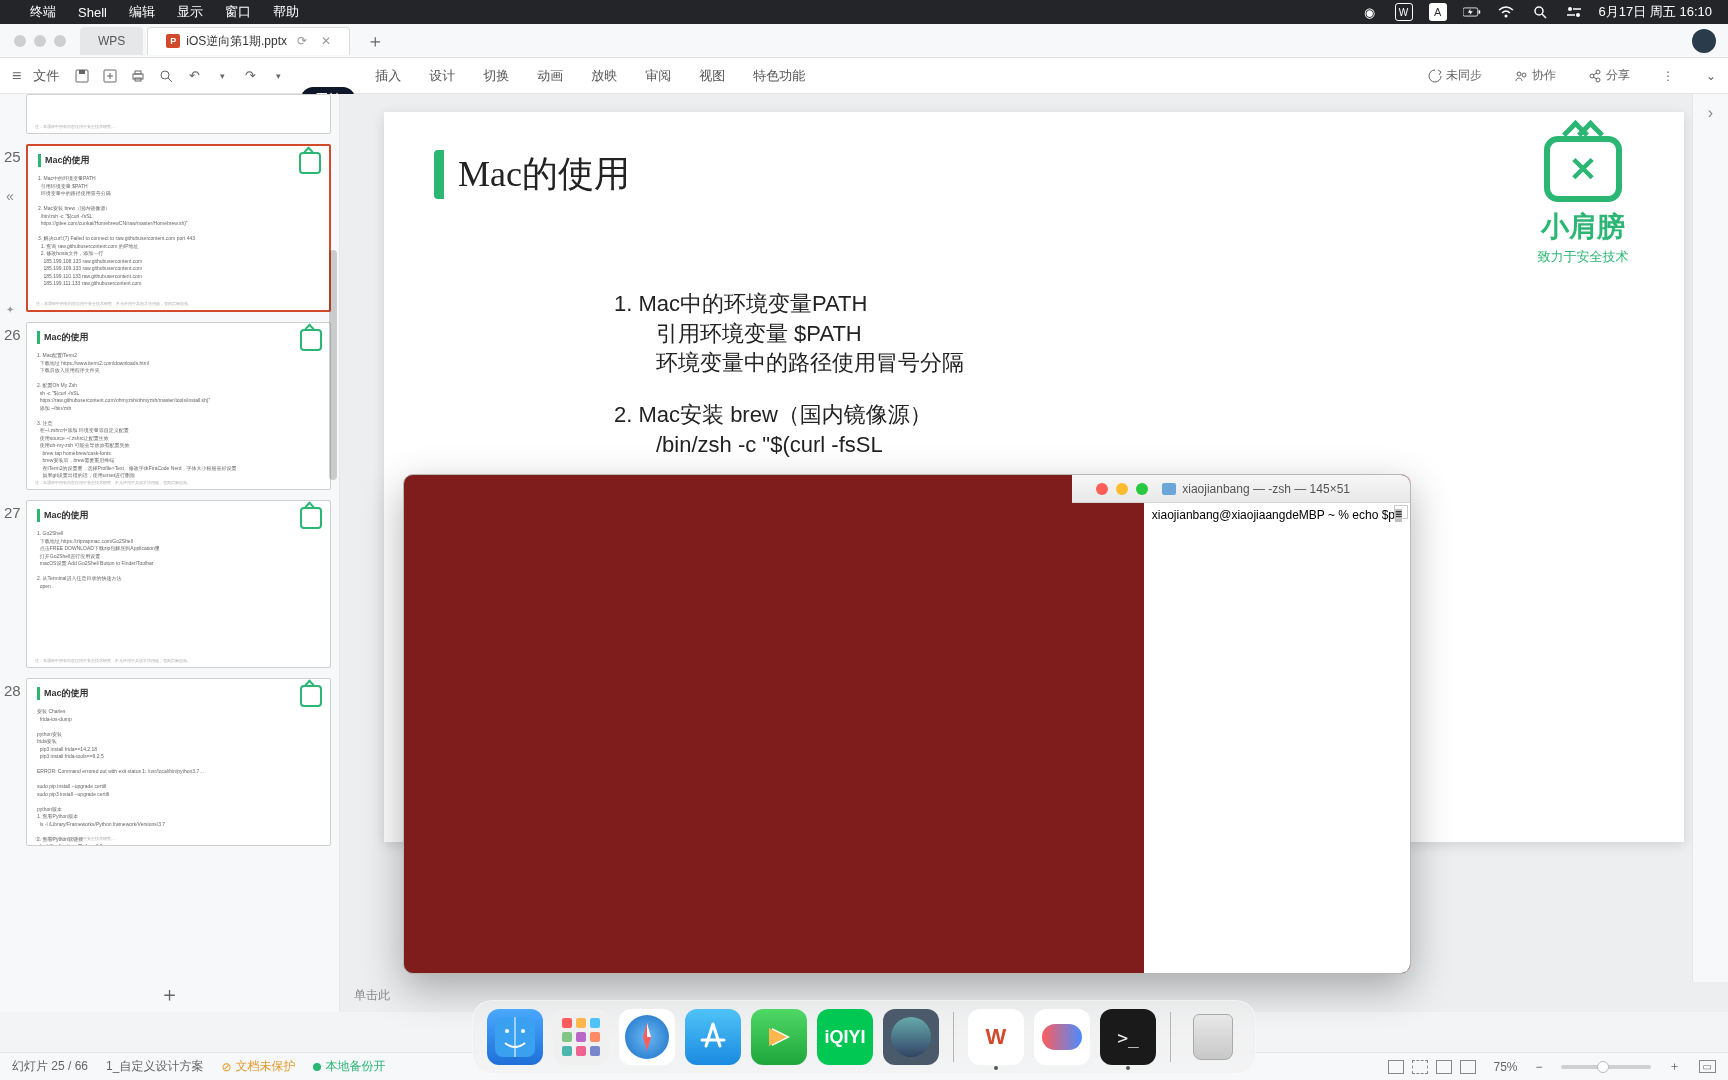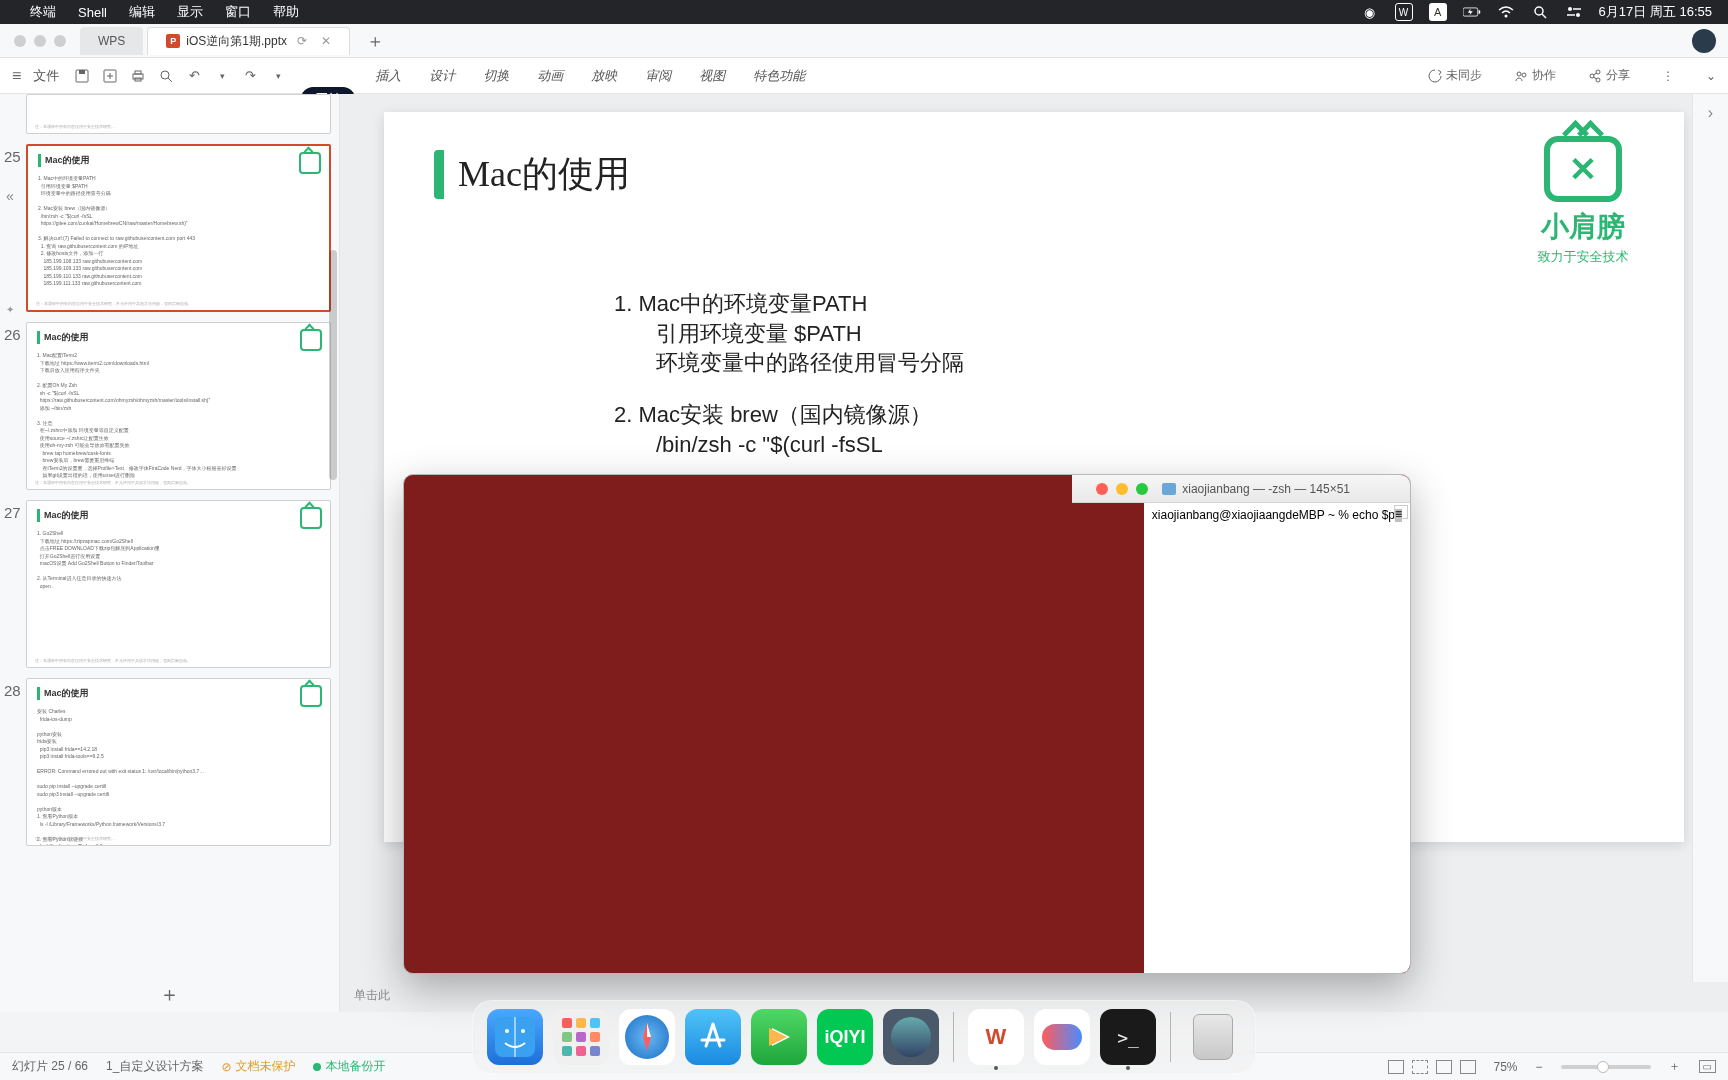--- a/index.html
+++ b/index.html
@@ -30,21 +30,21 @@
 .wps-titlebar .spacer { flex: 1; }
 .wps-avatar { width: 24px; height: 24px; border-radius: 50%; background: #2a3b4c; margin-right: 12px; }
 
 
 .ribbon { height: 36px; background: #fff; border-bottom: 1px solid #e5e5e5; display: flex; align-items: center; padding: 0 12px; font-size: 13px; color: #555; }
 .ribbon .ham { margin-right: 12px; font-size: 16px; color: #666; }
 .ribbon .file-menu { margin-right: 14px; }
 .ribbon .icons { display: flex; gap: 10px; margin-right: 14px; color: #666; }
 .ribbon .icons .ic { width: 18px; height: 18px; display: flex; align-items: center; justify-content: center; }
 .ribbon .start { background: #0f172a; color: #fff; padding: 3px 14px; border-radius: 12px; margin-right: 20px; font-size: 13px; margin-top: 47px; }
-.ribbon .tab { margin-right: 28px; cursor: default; font-style: italic; }
+.ribbon .tab { margin-right: 28px; cursor: default; }
 .ribbon .spacer { flex: 1; }
 .ribbon .right-actions { display: flex; align-items: center; gap: 32px; color: #666; font-size: 12px; }
 .ribbon .right-actions .ic { display: flex; align-items: center; gap: 4px; }
 
 
 .wps-body { flex: 1; display: flex; overflow: hidden; }
 
 
 .left-panel { width: 340px; background: #f7f8fa; border-right: 1px solid #e5e5e5; display: flex; flex-direction: column; }
 .left-header { height: 34px; display: flex; align-items: center; justify-content: center; gap: 10px; font-size: 13px; }
@@ -172,21 +172,21 @@
         </svg>
     </span>
     <span class="ricon">
       <svg width="16" height="12" viewBox="0 0 16 12">
           <circle cx="4" cy="3" r="2" fill="#fff"></circle>
           <line x1="7" y1="3" x2="15" y2="3" stroke="#fff" stroke-width="1.5"></line>
           <circle cx="12" cy="9" r="2" fill="#fff"></circle>
           <line x1="1" y1="9" x2="9" y2="9" stroke="#fff" stroke-width="1.5"></line>
         </svg>
     </span>
-    <span>6月17日 周五 16:55</span>
+    <span>6月17日 周五 16:10</span>
   </div>
 </div>
 
 <div class="wps-window">
 
   <div class="wps-titlebar">
     <div class="traffic">
       <div class="dot r"></div>
       <div class="dot y"></div>
       <div class="dot g"></div>

